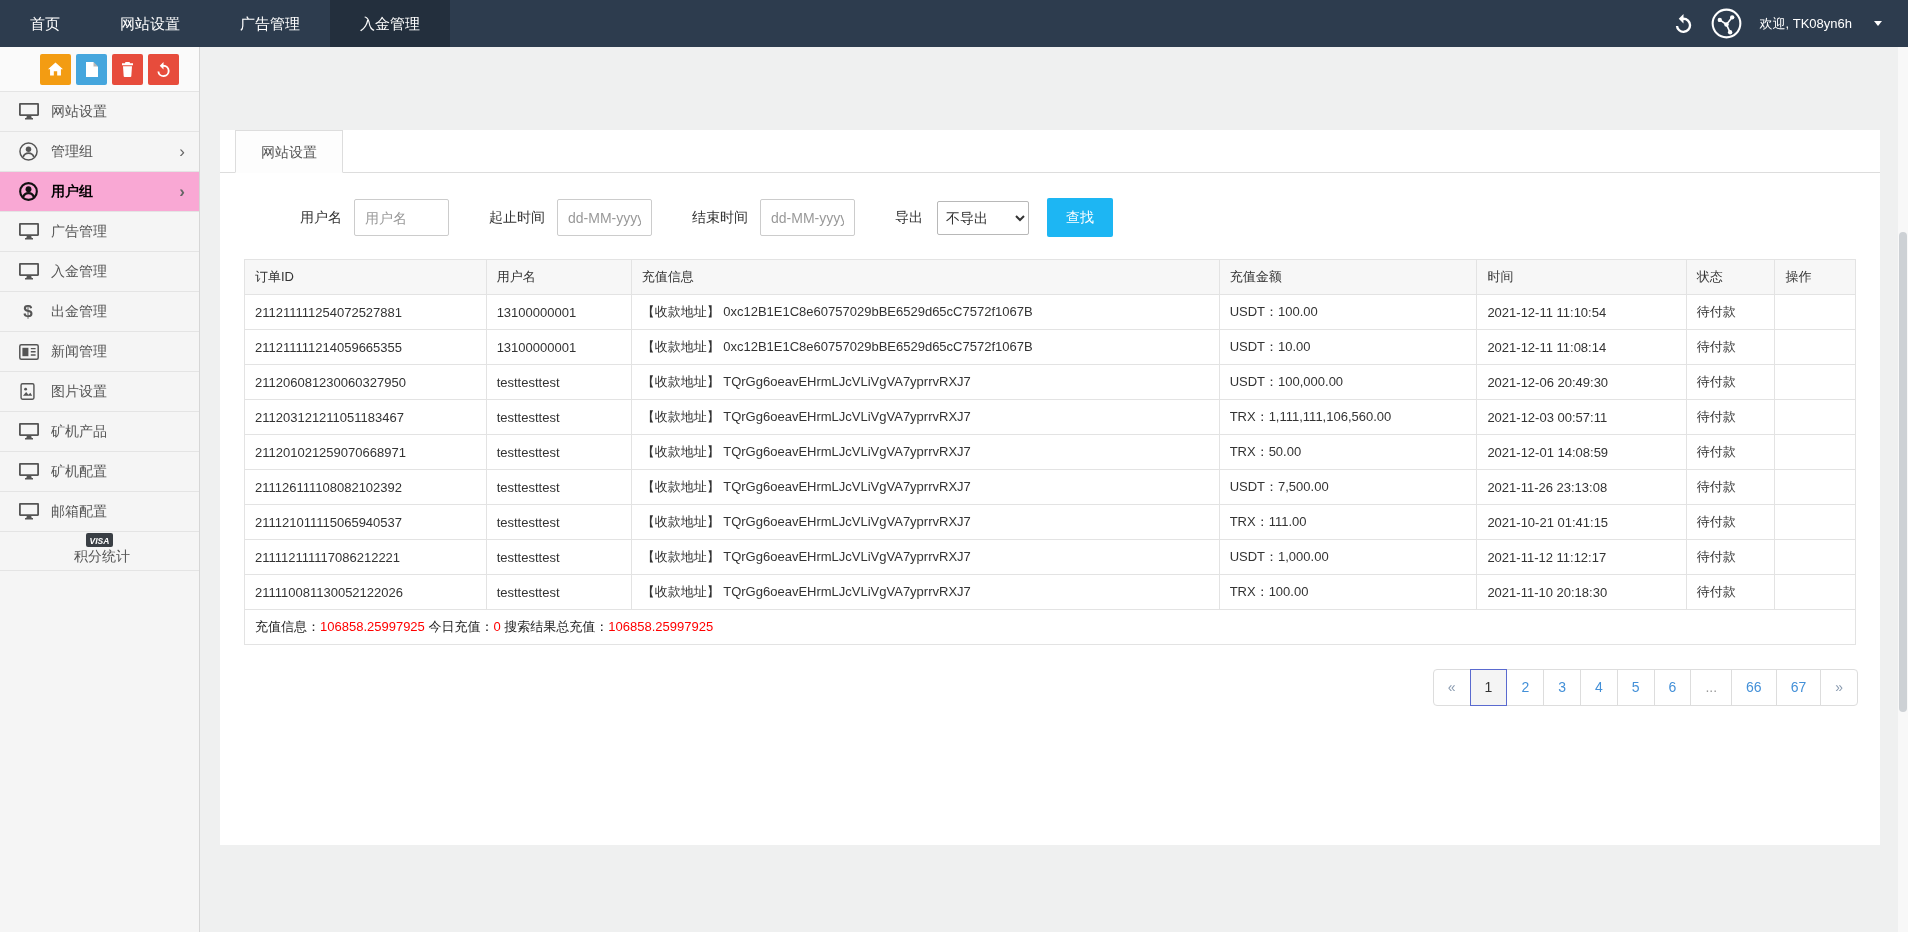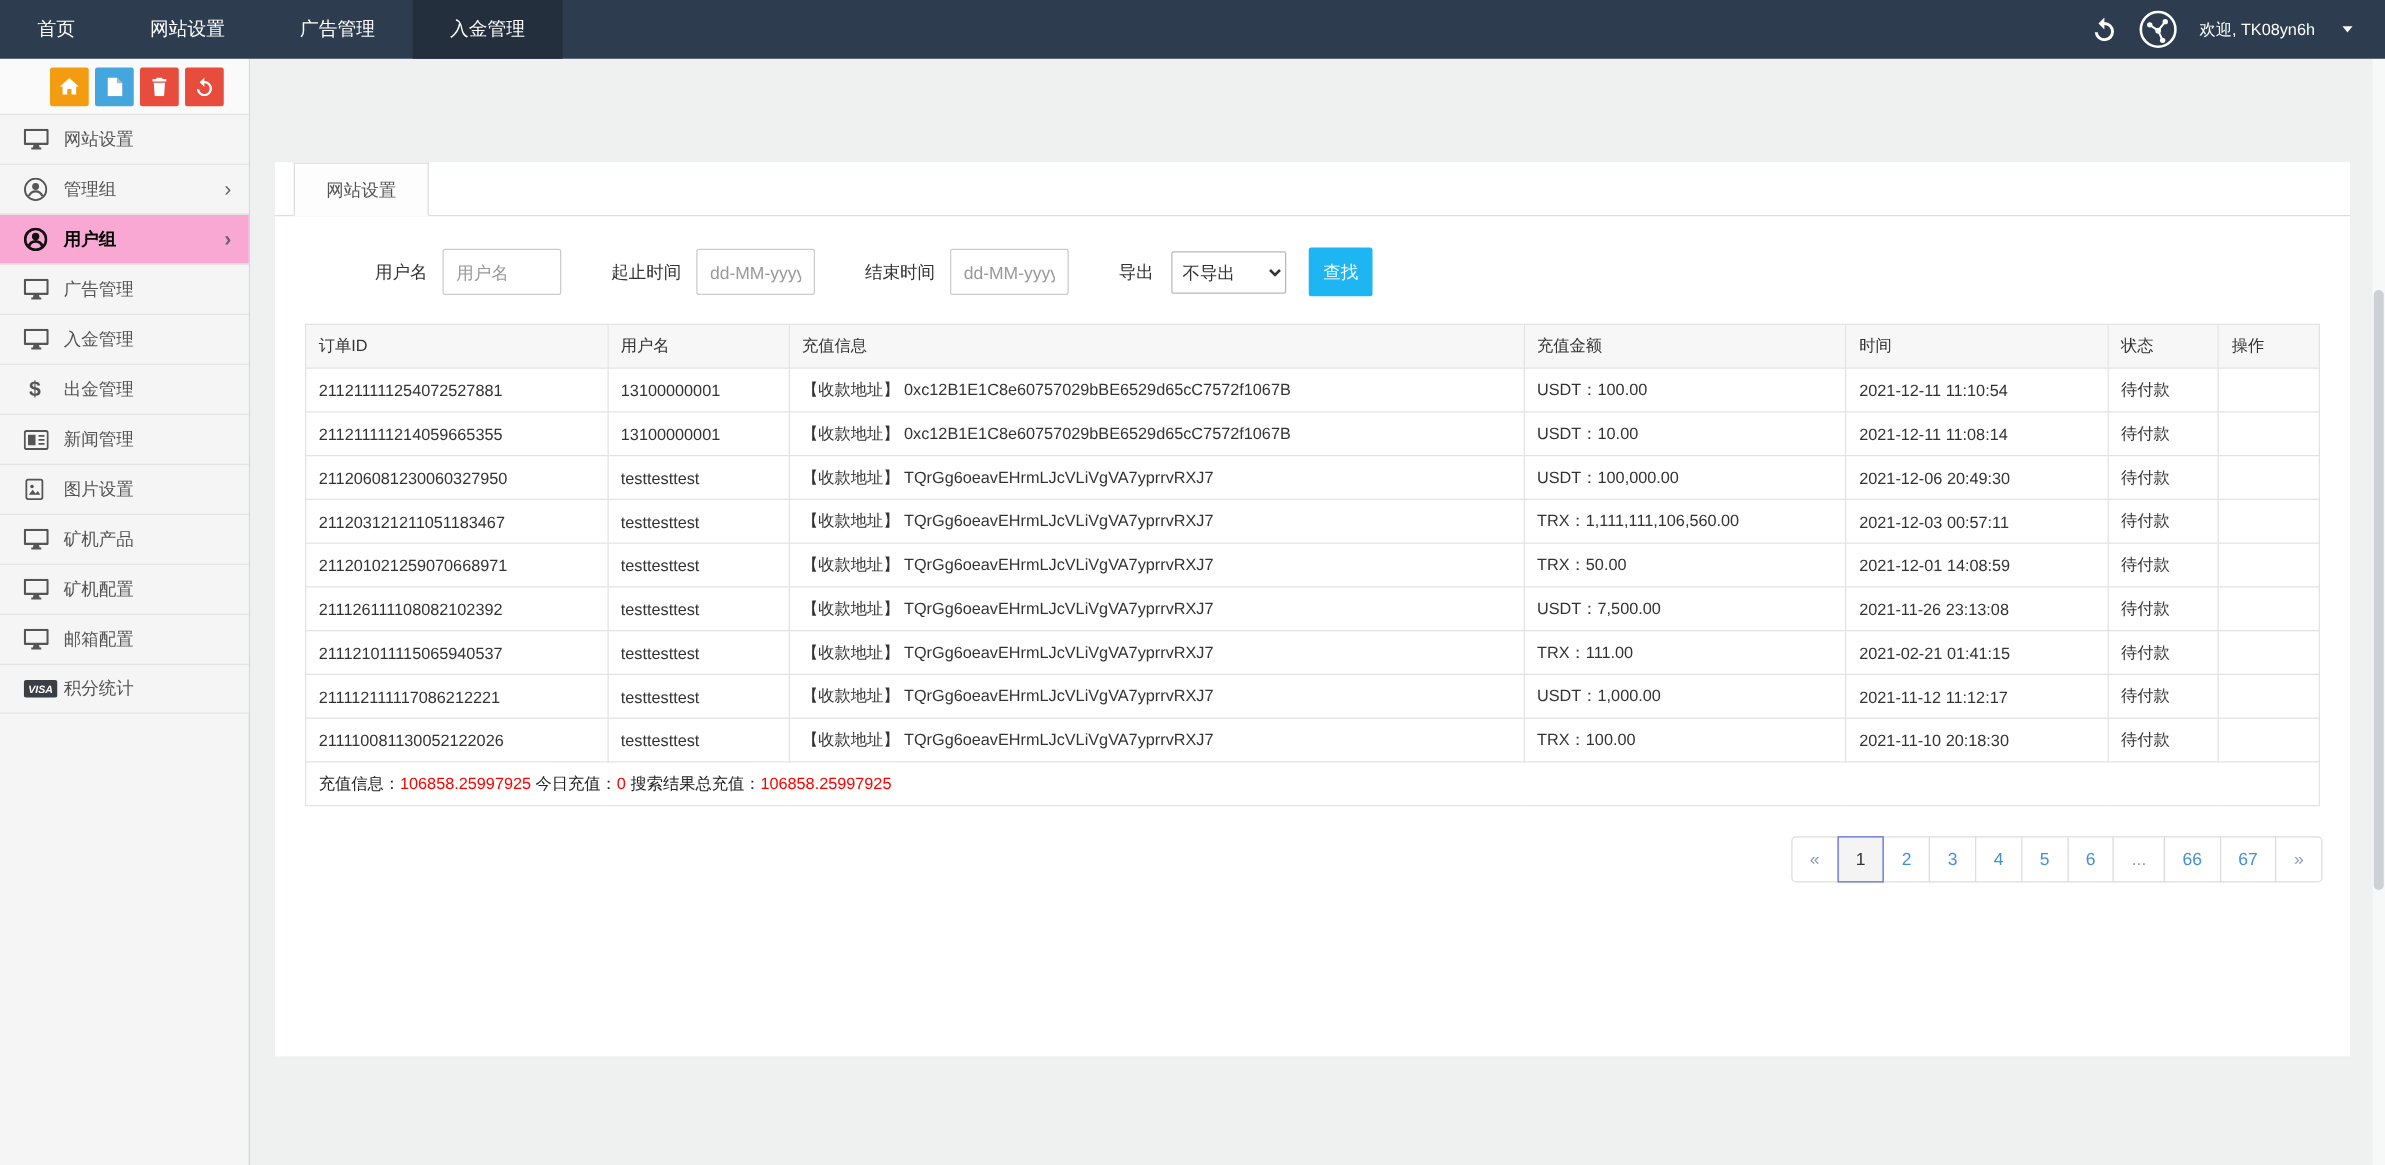--- a/index.html
+++ b/index.html
@@ -28,37 +28,37 @@
   .caret { width:0; height:0; border-left:4px solid transparent; border-right:4px solid transparent; border-top:5px solid #fff; display:inline-block; }
   
   .sidebar {
     position:absolute; top:47px; left:0; width:200px; bottom:0;
     background:#f5f5f5; border-right:1px solid #d6d6d6;
   }
   .quickbar { height:44px; display:flex; align-items:center; padding-left:40px; gap:5px; background:#fafafa; }
   .qbtn { width:31px; height:31px; border:none; border-radius:2px; display:flex; align-items:center; justify-content:center; cursor:pointer; }
   .side-menu { list-style:none; }
   .side-item { height:40px; display:flex; align-items:center; padding:0 14px 0 19px; border-top:1px solid #e4e4e4; color:#545454; font-size:14px; background:#f5f5f5; cursor:pointer; }
-  .side-item:last-child { border-bottom:1px solid #e4e4e4; }
+  .side-item:last-child { border-bottom:1px solid #e4e4e4;flex-direction:column; }
   .side-item.active { background:#f9a8d4; color:#000; font-weight:bold; }
   .side-icon { width:32px; display:flex; align-items:center; color:#555; flex:none; }
   .side-item.active .side-icon { color:#111; }
   .side-chevron { margin-left:auto; color:#666; font-size:17px; line-height:1; }
   
   .panel { position:absolute; left:220px; top:130px; width:1660px; bottom:87px; background:#fff; }
   .tabbar { height:43px; border-bottom:1px solid #ddd; position:relative; background:#fff; }
   .tab { position:absolute; left:15px; top:0; height:43px; line-height:42px; padding:0 25px; background:#fdfdfd;
          border:1px solid #ddd; border-bottom:1px solid #fdfdfd; font-size:14px; color:#555; cursor:pointer; z-index:2; }
   
   .filters { display:flex; align-items:center; margin:25px 0 0 80px; font-size:14px; color:#333; }
   .f-label { margin-right:12px; }
   .f-input { width:95px; height:37px; border:1px solid #ccc; border-radius:2px; padding:0 10px; font-size:14px; color:#555; margin-right:40px; font-family:inherit; }
   .f-input::placeholder { color:#999; }
   .f-select { width:92px; height:34px; border:1px solid #b8b8b8; border-radius:2px; font-size:14px; color:#333; background:#fff; margin-right:18px; font-family:inherit; padding:0 4px; }
-  .f-btn { width:51px; height:39px; background:#1db6f3; border:none; border-radius:2px; color:#fff; font-size:14px; cursor:pointer; font-family:inherit; }
+  .f-btn { width:66px; height:39px; background:#1db6f3; border:none; border-radius:2px; color:#fff; font-size:14px; cursor:pointer; font-family:inherit; }
   
   .table-wrap { margin:22px 24px 0 24px; }
   table { width:100%; border-collapse:collapse; font-size:13px; color:#333; table-layout:fixed; }
   th, td { border:1px solid #e3e3e3; padding:8px 10px; text-align:left; font-weight:normal; height:15px; white-space:nowrap; overflow:hidden; }
   thead th { background:#f7f7f7; color:#333; }
   tfoot td { font-size:13px; color:#222; }
   .red { color:#f00; }
   
   .pag-row { display:flex; justify-content:flex-end; margin:24px 22px 0 0; }
   .pagination { display:flex; }
@@ -352,21 +352,21 @@
             <td>USDT：7,500.00</td>
             <td>2021-11-26 23:13:08</td>
             <td>待付款</td>
             <td></td>
           </tr>
           <tr>
             <td>211121011115065940537</td>
             <td>testtesttest</td>
             <td>【收款地址】 TQrGg6oeavEHrmLJcVLiVgVA7yprrvRXJ7</td>
             <td>TRX：111.00</td>
-            <td>2021-02-21 01:41:15</td>
+            <td>2021-10-21 01:41:15</td>
             <td>待付款</td>
             <td></td>
           </tr>
           <tr>
             <td>211112111117086212221</td>
             <td>testtesttest</td>
             <td>【收款地址】 TQrGg6oeavEHrmLJcVLiVgVA7yprrvRXJ7</td>
             <td>USDT：1,000.00</td>
             <td>2021-11-12 11:12:17</td>
             <td>待付款</td>

